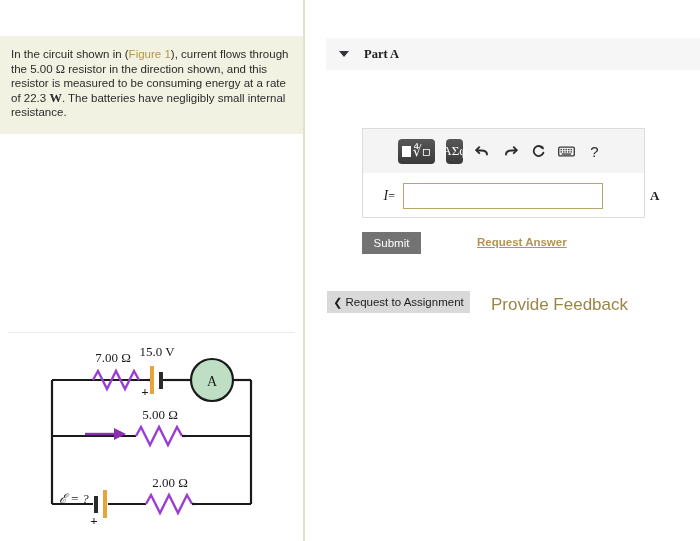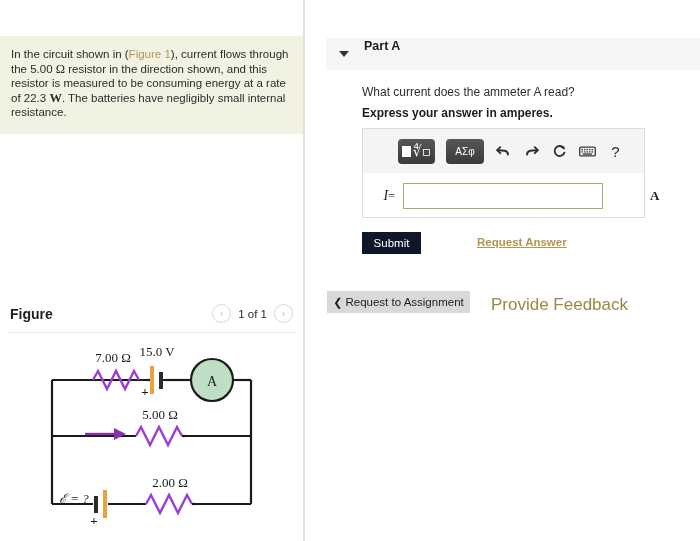--- a/index.html
+++ b/index.html
@@ -154,24 +154,25 @@
     top: 13px;
     width: 0;
     height: 0;
     border-left: 5px solid transparent;
     border-right: 5px solid transparent;
     border-top: 6px solid #33333a;
   }
   #parta-title {
     position: absolute;
     left: 38px;
-    top: 1px;
+    top: 9px;
     font-size: 12.5px;
     font-weight: bold;
     color: #1d1d20;
+    font-family: Liberation Serif, serif;
   }
 
   #question-text {
     position: absolute;
     left: 57px;
     top: 85px;
     font-size: 12px;
     color: #2e2e2e;
   }
   #express-text {
@@ -226,23 +227,23 @@
     height: 11px;
     background: #ffffff;
     display: inline-block;
   }
   #btn-template .root {
     font-size: 14px;
     line-height: 1;
     font-family: "DejaVu Sans", sans-serif;
   }
   #btn-greek {
-    width: 38px;
-    font-size: 10px;
-    font-family: Liberation Sans, sans-serif;
+    width: 17px;
+    font-size: 13px;
+    font-family: Liberation Serif, serif;
   }
   .tool-icon {
     color: #2c2c2c;
     font-size: 14px;
     line-height: 1;
     display: flex;
     align-items: center;
     justify-content: center;
     width: 17px;
     height: 17px;
@@ -296,21 +297,21 @@
     color: #1d1d20;
   }
 
   
   #submit-btn {
     position: absolute;
     left: 359px - 302px;
     top: 232px;
     width: 59px;
     height: 22px;
-    background: #0f172a;
+    background: #737373;
     border: none;
     color: #ffffff;
     font-size: 11.5px;
     font-family: "Liberation Sans", sans-serif;
     cursor: pointer;
     padding: 0;
   }
   #request-answer {
     position: absolute;
     left: 128px;
@@ -364,28 +365,20 @@
     <div id="problem-box">
       <div id="problem-text">
         <span>In the circuit shown in (</span><span class="fig-link">Figure 1</span><span>), current flows</span>
         <span>through the 5.00 </span><span class="uom">Ω</span><span> resistor in the direction shown,</span>
         <span>and this resistor is measured to be consuming energy</span>
         <span>at a rate of 22.3 </span><span class="bold-unit">W</span><span>. The batteries have negligibly</span>
         <span>small internal resistance.</span>
       </div>
     </div>
 
-    <div id="figure-header">
-      <div id="figure-title">Figure</div>
-      <div id="figure-pager">
-        <div class="pager-btn">‹</div>
-        <div id="pager-label">1 of 1</div>
-        <div class="pager-btn">›</div>
-      </div>
-    </div>
     <div id="figure-rule"></div>
 
     <div id="circuit-wrap">
       <svg id="circuit-svg" width="303" height="205" viewBox="0 0 303 205">
 
         <path d="M52,44 L147,44" stroke="#1a1a1a" stroke-width="2.2" fill="none"></path>
 
         <path d="M165,44 L191,44" stroke="#1a1a1a" stroke-width="2.2" fill="none"></path>
 
         <path d="M233,44 L251,44" stroke="#1a1a1a" stroke-width="2.2" fill="none"></path>
@@ -435,22 +428,20 @@
 
   <div id="panel-divider"></div>
 
   <div id="right-panel">
 
     <div id="parta-header">
       <div id="parta-caret"></div>
       <div id="parta-title">Part A</div>
     </div>
 
-    <div id="question-text">What current does the ammeter A read?</div>
-    <div id="express-text">Express your answer in amperes.</div>
 
     <div id="answer-box">
       <div id="mathbar">
         <div class="dark-btn" id="btn-template">
           <span class="sq"></span>
           <span class="root">∜▫</span>
         </div>
         <div class="dark-btn" id="btn-greek">ΑΣφ</div>
         <div class="tool-icon">
           <svg width="15" height="14" viewBox="0 0 15 14">

